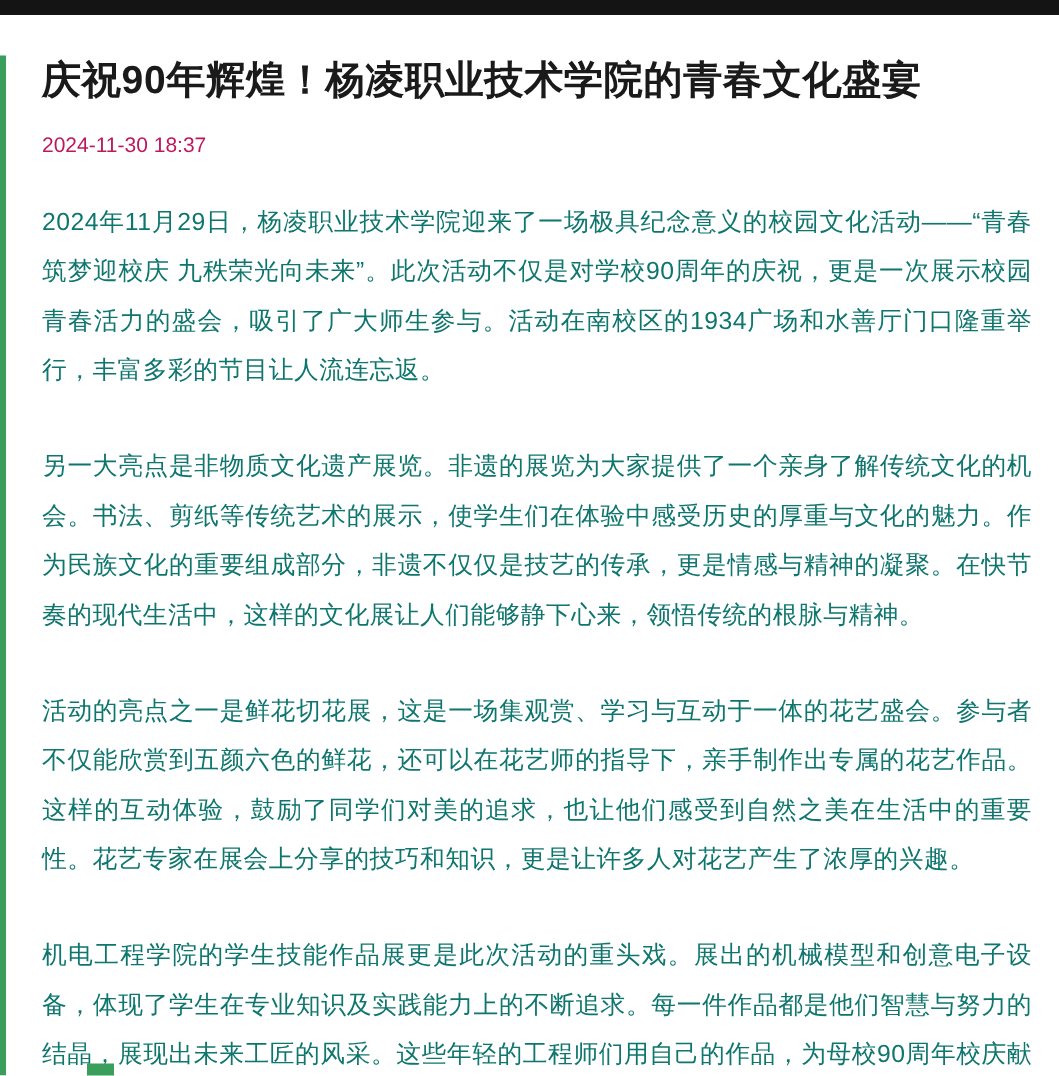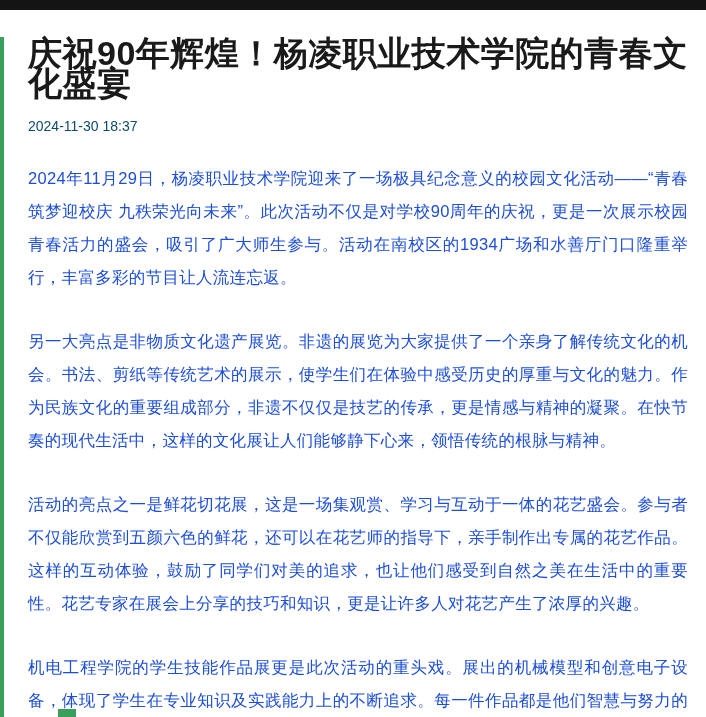--- a/index.html
+++ b/index.html
@@ -34,38 +34,38 @@
     background: var(--accent, #3a9e5c);
   }
   .article {
     position: absolute;
     top: 10px;
     left: 0;
     width: 706px;
     padding: 28px 18px 0 28px;
   }
   .article-title {
-    font-size: 34px;
+    font-size: 26px;
     line-height: 30px;
     font-weight: bold;
     color: #1a1a1a;
     letter-spacing: 0.5px;
   }
   .article-date {
     margin-top: 20px;
     font-size: 14px;
-    color: #0c4a6e;
+    color: #be185d;
   }
   .article-body {
     margin-top: 28px;
   }
   .article-body p {
     font-size: 16.5px;
     line-height: 33px;
-    color: #1d4ed8;
+    color: #0f766e;
     text-align: justify;
     margin-bottom: 31px;
     letter-spacing: 0.3px;
     margin-top: 20px;
   }
   .next-section-marker {
     position: absolute;
     left: 58px;
     top: 709px;
     width: 18px;

